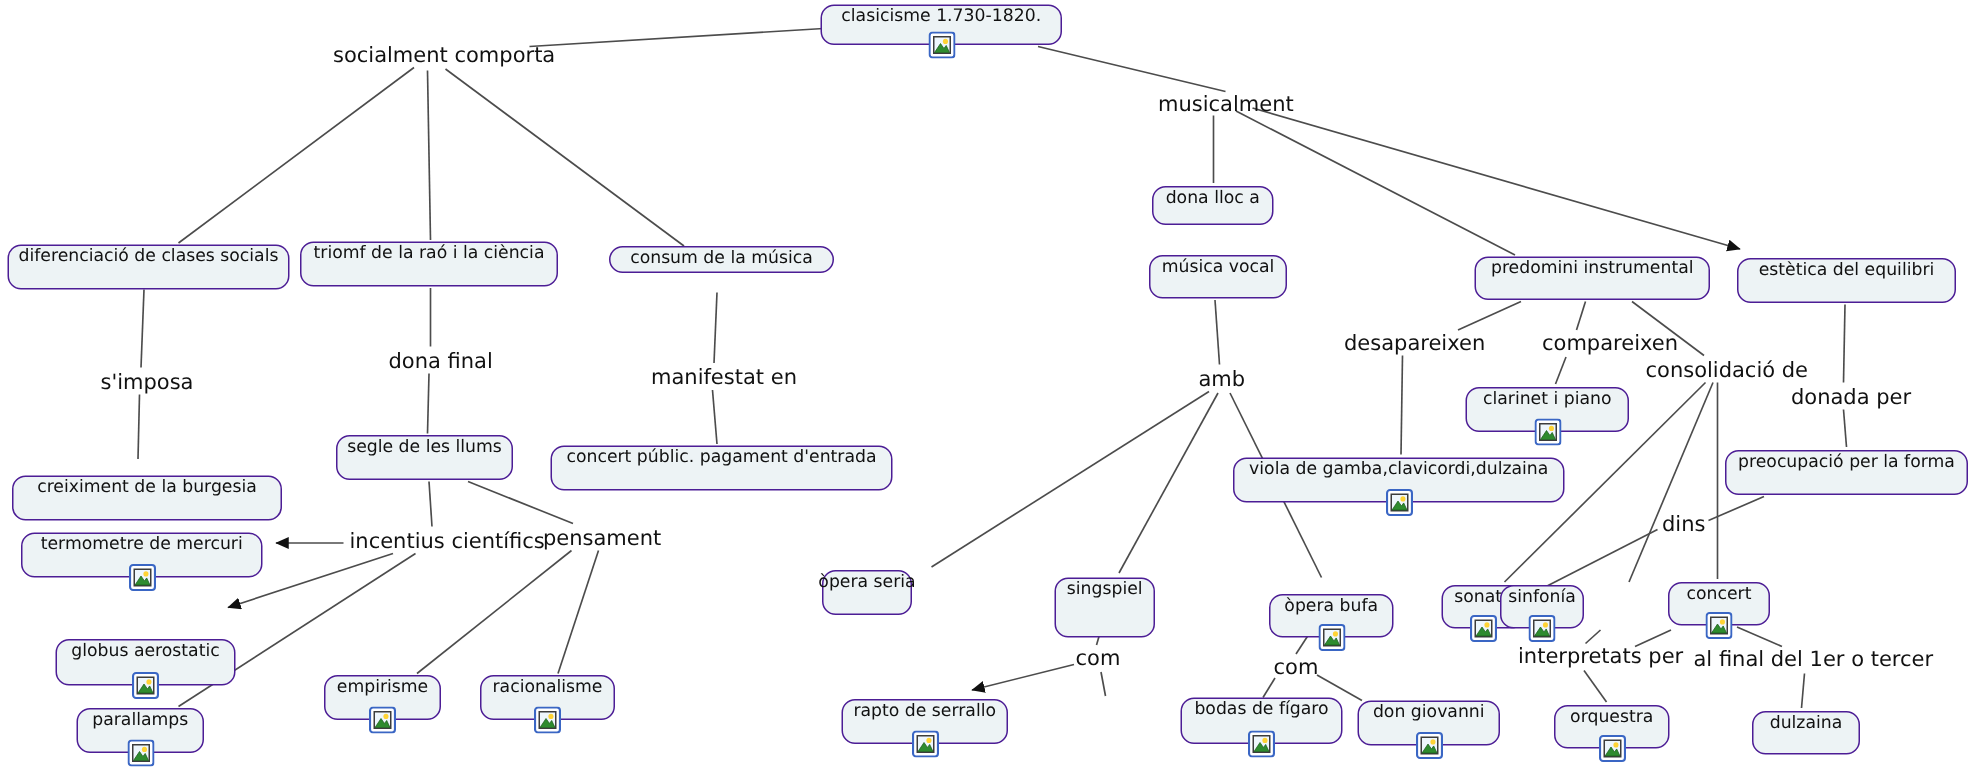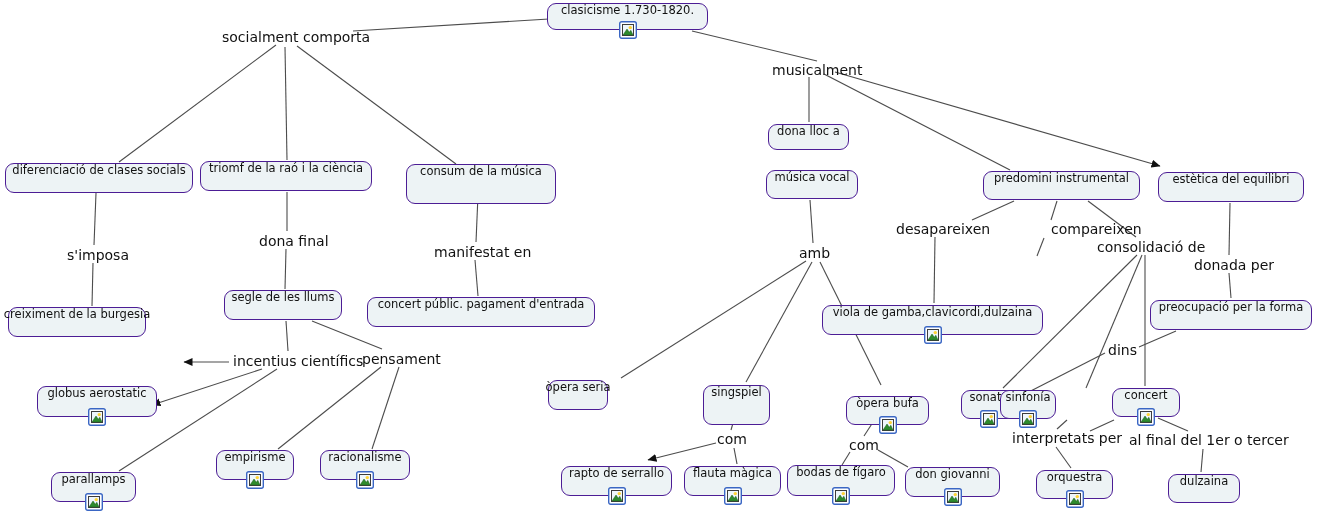--- a/index.html
+++ b/index.html
@@ -90,21 +90,21 @@
 
   <span class="lbl" style="left:222px;top:29px">socialment comporta</span>
   <span class="lbl" style="left:772px;top:62px">musicalment</span>
   <span class="lbl" style="left:67px;top:247px">s'imposa</span>
   <span class="lbl" style="left:259px;top:233px">dona final</span>
   <span class="lbl" style="left:434px;top:244px">manifestat en</span>
   <span class="lbl" style="left:233px;top:353px">incentius científics</span>
   <span class="lbl" style="left:362px;top:351px">pensament</span>
   <span class="lbl" style="left:799px;top:245px">amb</span>
   <span class="lbl" style="left:896px;top:221px">desapareixen</span>
-  <span class="lbl" style="left:1051px;top:221px">compareixen</span>
+  <span class="lbl" style="left:1028px;top:221px">compareixen</span>
   <span class="lbl" style="left:1097px;top:239px">consolidació de</span>
   <span class="lbl" style="left:1194px;top:257px">donada per</span>
   <span class="lbl" style="left:1108px;top:342px">dins</span>
   <span class="lbl" style="left:717px;top:431px">com</span>
   <span class="lbl" style="left:849px;top:437px">com</span>
   <span class="lbl" style="left:1012px;top:430px">interpretats per</span>
   <span class="lbl" style="left:1129px;top:432px">al  final del 1er o tercer</span>
 
   <div class="node" style="left:547px;top:3px;width:161px;height:27px">
     <span class="t">clasicisme  1.730-1820.</span>
@@ -114,38 +114,44 @@
   </div>
 
   <div class="node" style="left:5px;top:163px;width:188px;height:30px">
     <span class="t">diferenciació de clases socials</span>
   </div>
 
   <div class="node" style="left:200px;top:161px;width:172px;height:30px">
     <span class="t">triomf de la raó i la ciència</span>
   </div>
 
-  <div class="node" style="left:406px;top:164px;width:150px;height:40px">
+  <div class="node" style="left:406px;top:164px;width:150px;height:18px">
     <span class="t">consum de la música</span>
   </div>
 
-  <div class="node" style="left:8px;top:307px;width:138px;height:30px">
+  <div class="node" style="left:8px;top:317px;width:180px;height:30px">
     <span class="t">creiximent de la burgesia</span>
   </div>
 
   <div class="node" style="left:224px;top:290px;width:118px;height:30px">
     <span class="t">segle de les llums</span>
   </div>
 
   <div class="node" style="left:367px;top:297px;width:228px;height:30px">
     <span class="t">concert públic. pagament d'entrada</span>
   </div>
 
-
-  <div class="node" style="left:37px;top:386px;width:120px;height:31px">
+  <div class="node" style="left:14px;top:355px;width:161px;height:30px">
+    <span class="t">termometre de mercuri</span>
+    <span class="res"><svg viewBox="0 0 18 18" width="18" height="18">
+          <use href="#imgico"></use>
+        </svg></span>
+  </div>
+
+  <div class="node" style="left:37px;top:426px;width:120px;height:31px">
     <span class="t">globus aerostatic</span>
     <span class="res"><svg viewBox="0 0 18 18" width="18" height="18">
           <use href="#imgico"></use>
         </svg></span>
   </div>
 
   <div class="node" style="left:51px;top:472px;width:85px;height:30px">
     <span class="t">parallamps</span>
     <span class="res"><svg viewBox="0 0 18 18" width="18" height="18">
           <use href="#imgico"></use>
@@ -175,20 +181,26 @@
   </div>
 
   <div class="node" style="left:983px;top:171px;width:157px;height:29px">
     <span class="t">predomini instrumental</span>
   </div>
 
   <div class="node" style="left:1158px;top:172px;width:146px;height:30px">
     <span class="t">estètica del equilibri</span>
   </div>
 
+  <div class="node" style="left:977px;top:258px;width:109px;height:30px">
+    <span class="t">clarinet i piano</span>
+    <span class="res"><svg viewBox="0 0 18 18" width="18" height="18">
+          <use href="#imgico"></use>
+        </svg></span>
+  </div>
 
   <div class="node" style="left:822px;top:305px;width:221px;height:30px">
     <span class="t">viola de gamba,clavicordi,dulzaina</span>
     <span class="res"><svg viewBox="0 0 18 18" width="18" height="18">
           <use href="#imgico"></use>
         </svg></span>
   </div>
 
   <div class="node" style="left:1150px;top:300px;width:162px;height:30px">
     <span class="t">preocupació per la forma</span>
@@ -230,26 +242,20 @@
         </svg></span>
   </div>
 
   <div class="node" style="left:561px;top:466px;width:111px;height:30px">
     <span class="t">rapto de serrallo</span>
     <span class="res"><svg viewBox="0 0 18 18" width="18" height="18">
           <use href="#imgico"></use>
         </svg></span>
   </div>
 
-  <div class="node" style="left:684px;top:466px;width:97px;height:30px">
-    <span class="t">flauta màgica</span>
-    <span class="res"><svg viewBox="0 0 18 18" width="18" height="18">
-          <use href="#imgico"></use>
-        </svg></span>
-  </div>
 
   <div class="node" style="left:787px;top:465px;width:108px;height:31px">
     <span class="t">bodas de fígaro</span>
     <span class="res"><svg viewBox="0 0 18 18" width="18" height="18">
           <use href="#imgico"></use>
         </svg></span>
   </div>
 
   <div class="node" style="left:905px;top:467px;width:95px;height:30px">
     <span class="t">don giovanni</span>

